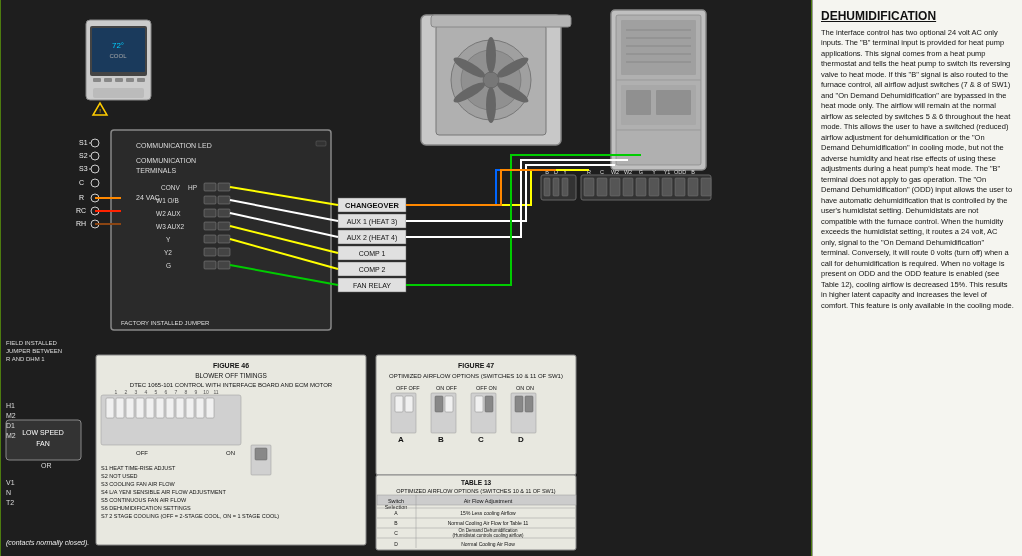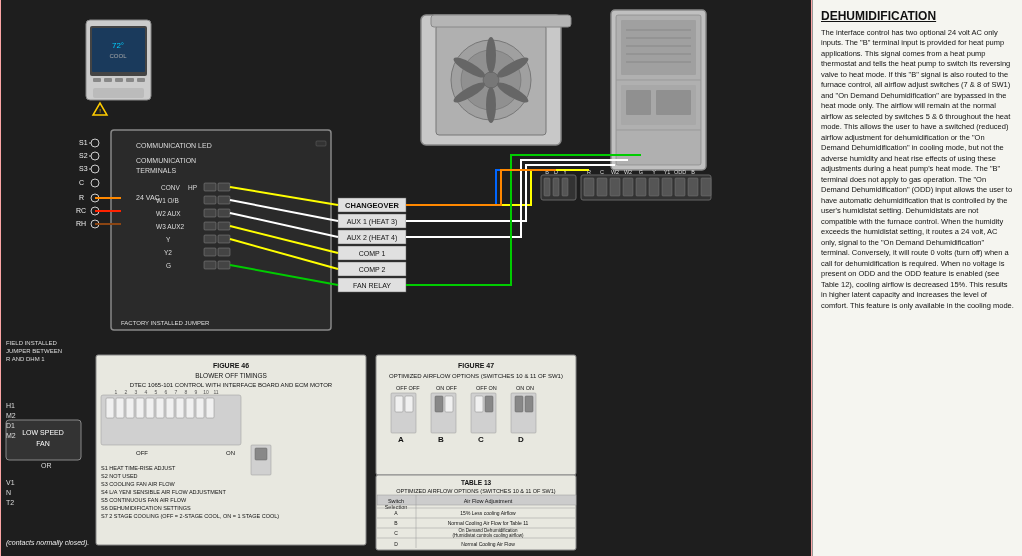--- a/index.html
+++ b/index.html
@@ -17,21 +17,21 @@
       height: 556px;
       background: #2a2a2a;
       position: relative;
       display: flex;
       align-items: stretch;
     }
 
     
     .diagram-area {
       flex: 1;
-      background: #fca5a5;
+      background: #4d7c0f;
       position: relative;
       overflow: hidden;
     }
 
     
     .right-panel {
       width: 210px;
       background: #f5f5f0;
       padding: 8px;
       font-size: 7.5px;

